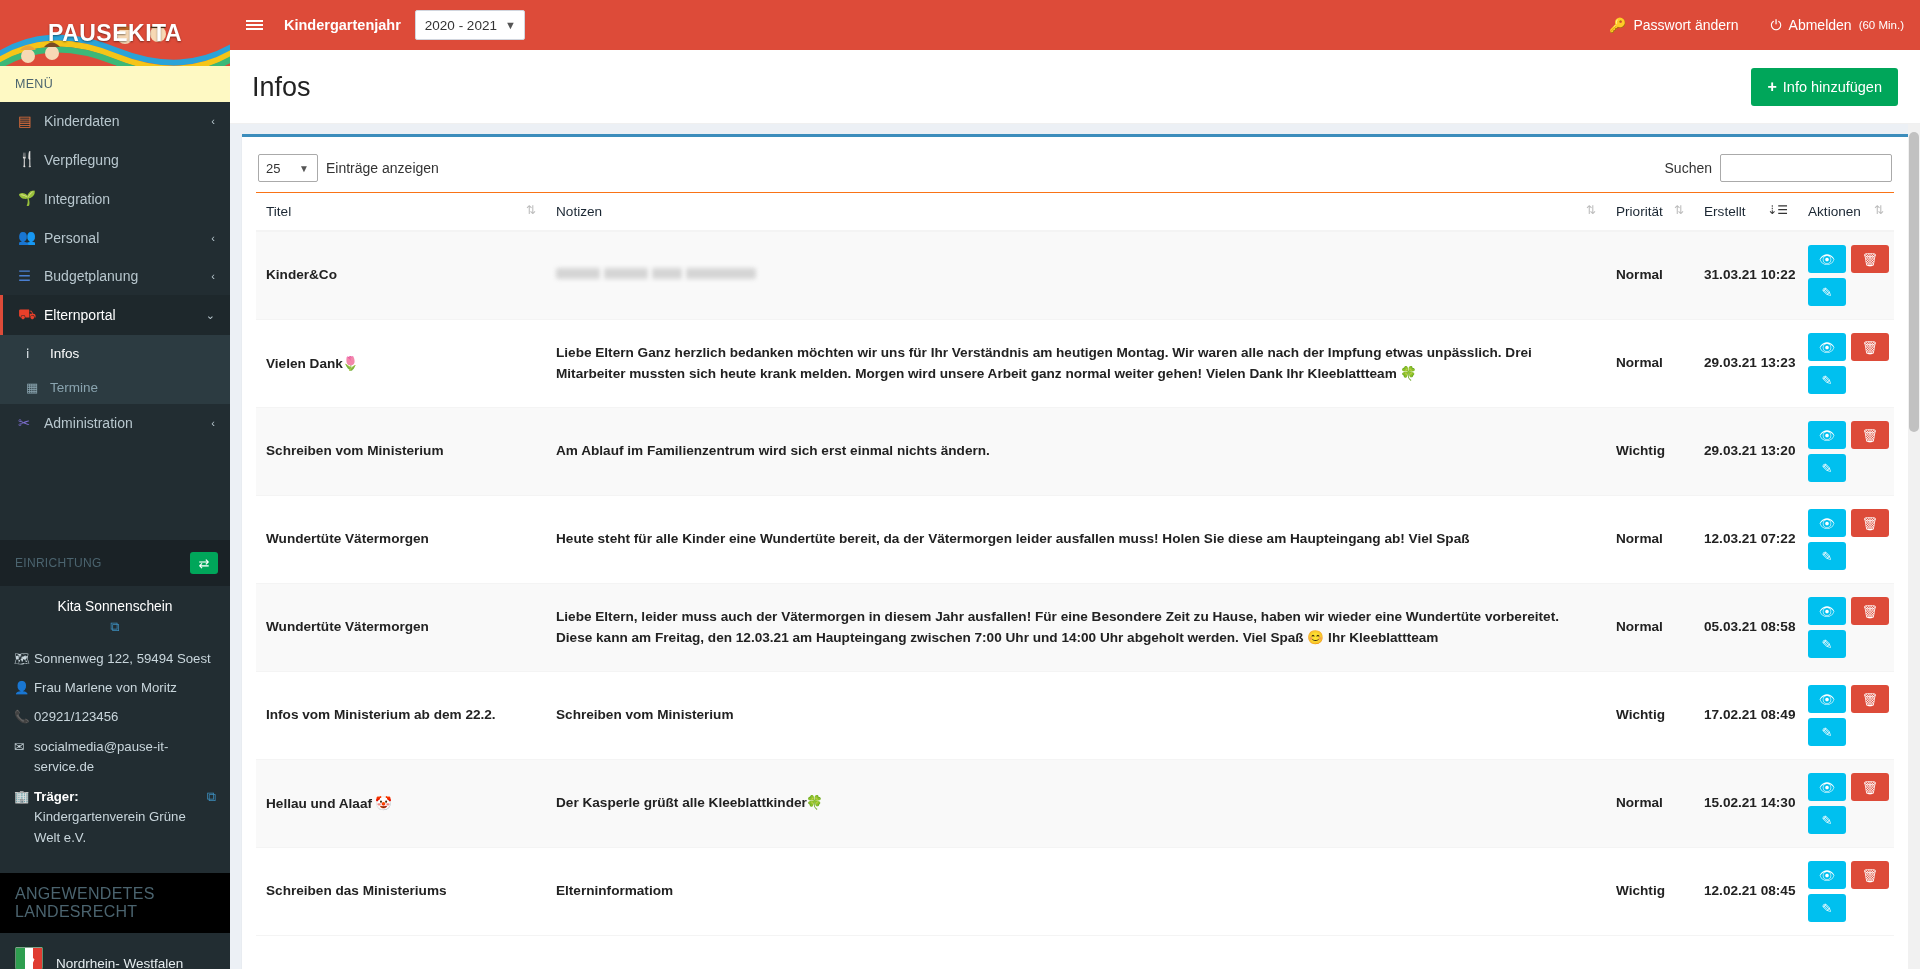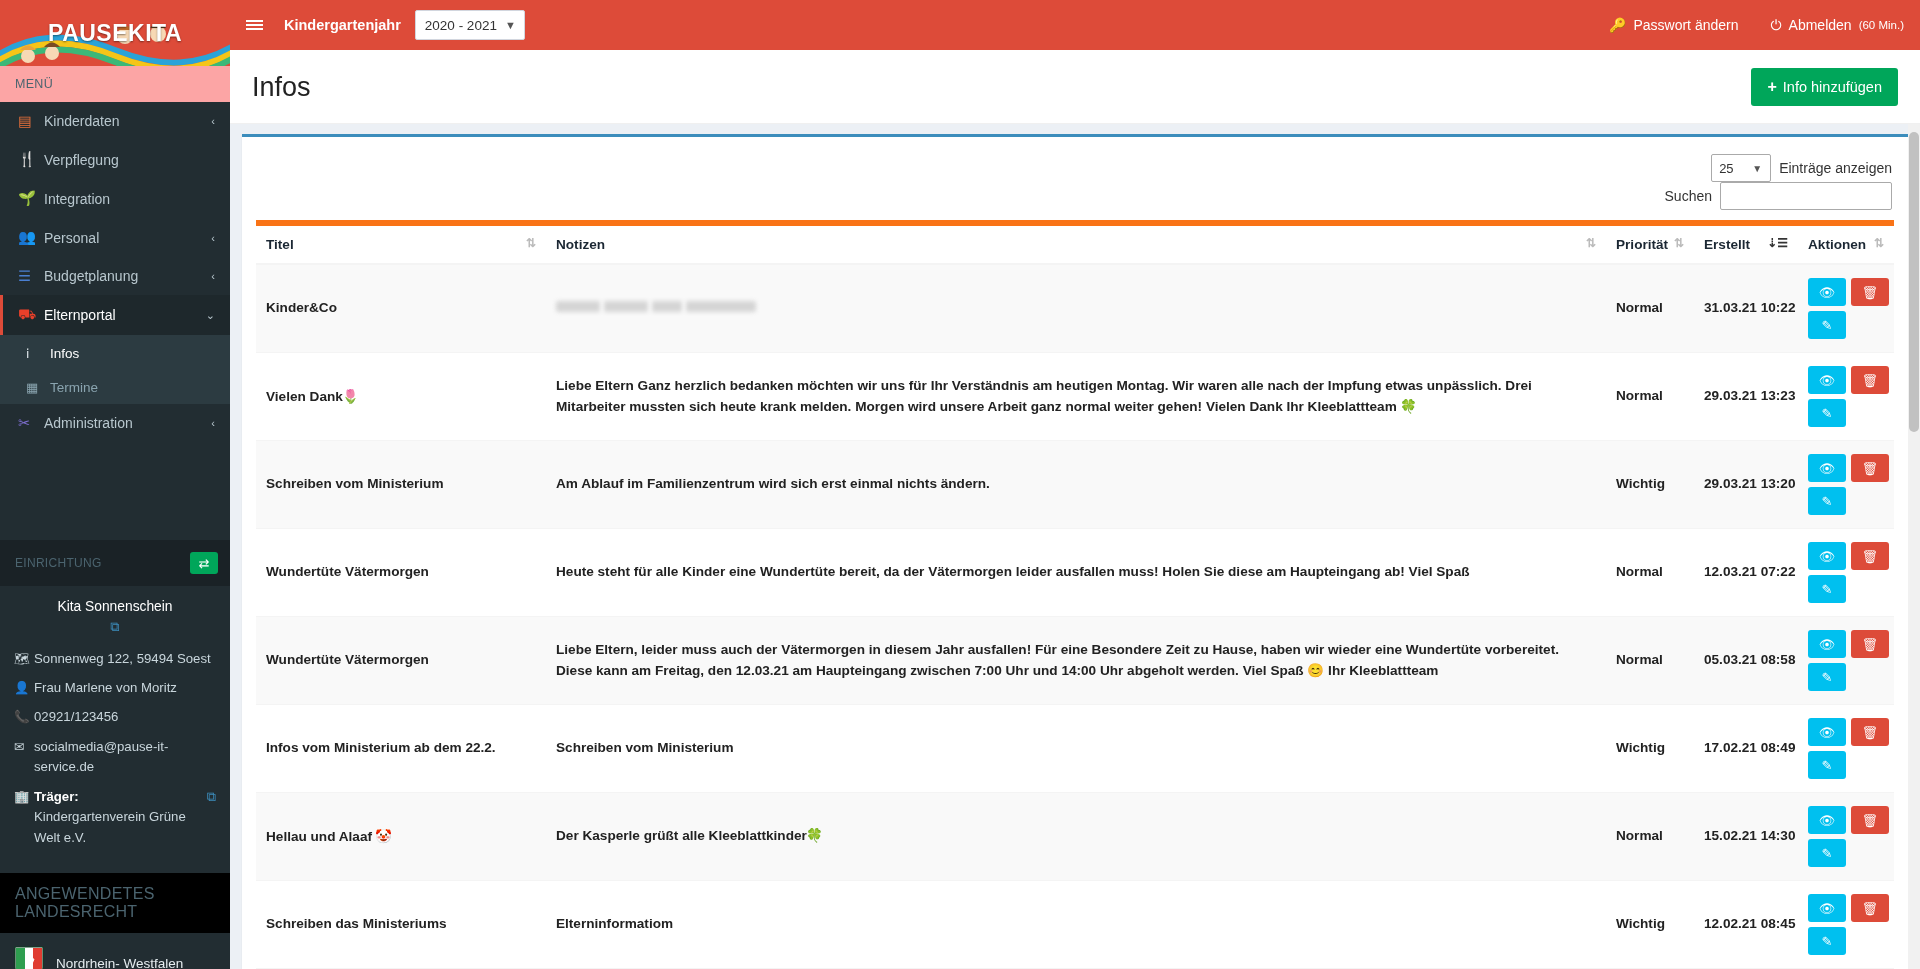--- a/index.html
+++ b/index.html
@@ -39,21 +39,21 @@
     font-size: 23px; font-weight: bold; letter-spacing: .5px;
     color: #fff; text-shadow: 0 1px 2px rgba(0,0,0,.45);
   }
   .logo-text .pause { color: #fff; }
   .logo-text .kita { color: #fff; }
 
   .menu-head {
     padding: 11px 10px 11px 15px;
     font-size: 12.5px;
     color: #4b646f;
-    background: #fca5a5;
+    background: #fef9c3;
     letter-spacing: .3px;
   }
   .nav-item {
     display: flex; align-items: center;
     padding: 11px 15px 11px 15px;
     font-size: 14px;
     color: #b8c7ce;
     border-left: 3px solid transparent;
     position: relative;
     cursor: pointer;
@@ -162,40 +162,40 @@
   .content-scroll {
     flex: 1; overflow: hidden; background: #ecf0f5; padding: 10px 12px 0 12px;
     position: relative;
   }
   .box {
     background: #fff; border-top: 3px solid #3c8dbc;
     box-shadow: 0 1px 1px rgba(0,0,0,.1);
     padding: 10px 14px 0 14px;
     height: 100%;
   }
-  .table-controls { display: flex; align-items: flex-end; justify-content: space-between; padding: 7px 2px 10px 2px; flex-direction: column; }
+  .table-controls { display: flex; align-items: flex-start; justify-content: space-between; padding: 7px 2px 10px 2px; }
   .len-wrap { display: flex; align-items: center; gap: 8px; font-size: 14px; color: #333; }
   .len-select {
     height: 28px; width: 60px; border: 1px solid #aaa; border-radius: 2px;
     background: #fff; font-size: 13px; padding-left: 7px; padding-right: 18px;
     appearance: none; -webkit-appearance:none; cursor: pointer;
     font-family: "Liberation Sans", sans-serif; color:#333;
   }
   .search-wrap { display: flex; align-items: center; gap: 8px; font-size: 14px; color: #333; }
   .search-input {
     height: 28px; width: 172px; border: 1px solid #aaa; border-radius: 2px;
     padding: 0 6px; font-size: 13px; font-family: "Liberation Sans", sans-serif;
   }
 
   table.dt { width: 100%; border-collapse: collapse; table-layout: fixed; }
   table.dt thead th {
-    text-align: left; font-size: 13.6px; color: #1b2733; font-weight: bold;
+    text-align: left; font-size: 13.6px; color: #1b2733; font-weight: normal;
     padding: 11px 10px 11px 10px;
     border-bottom: 2px solid #f4f4f4;
-    border-top: 6px solid #f97316;
+    border-top: 1px solid #f97316;
     vertical-align: middle;
     position: relative;
     cursor: pointer;
     white-space: nowrap;
   }
   table.dt thead th .sorticon {
     float: right; color: #bbb; font-size: 12px; line-height: 1.1;
   }
   table.dt thead th.active-sort .sorticon { color: #333; }
   table.dt tbody td {

